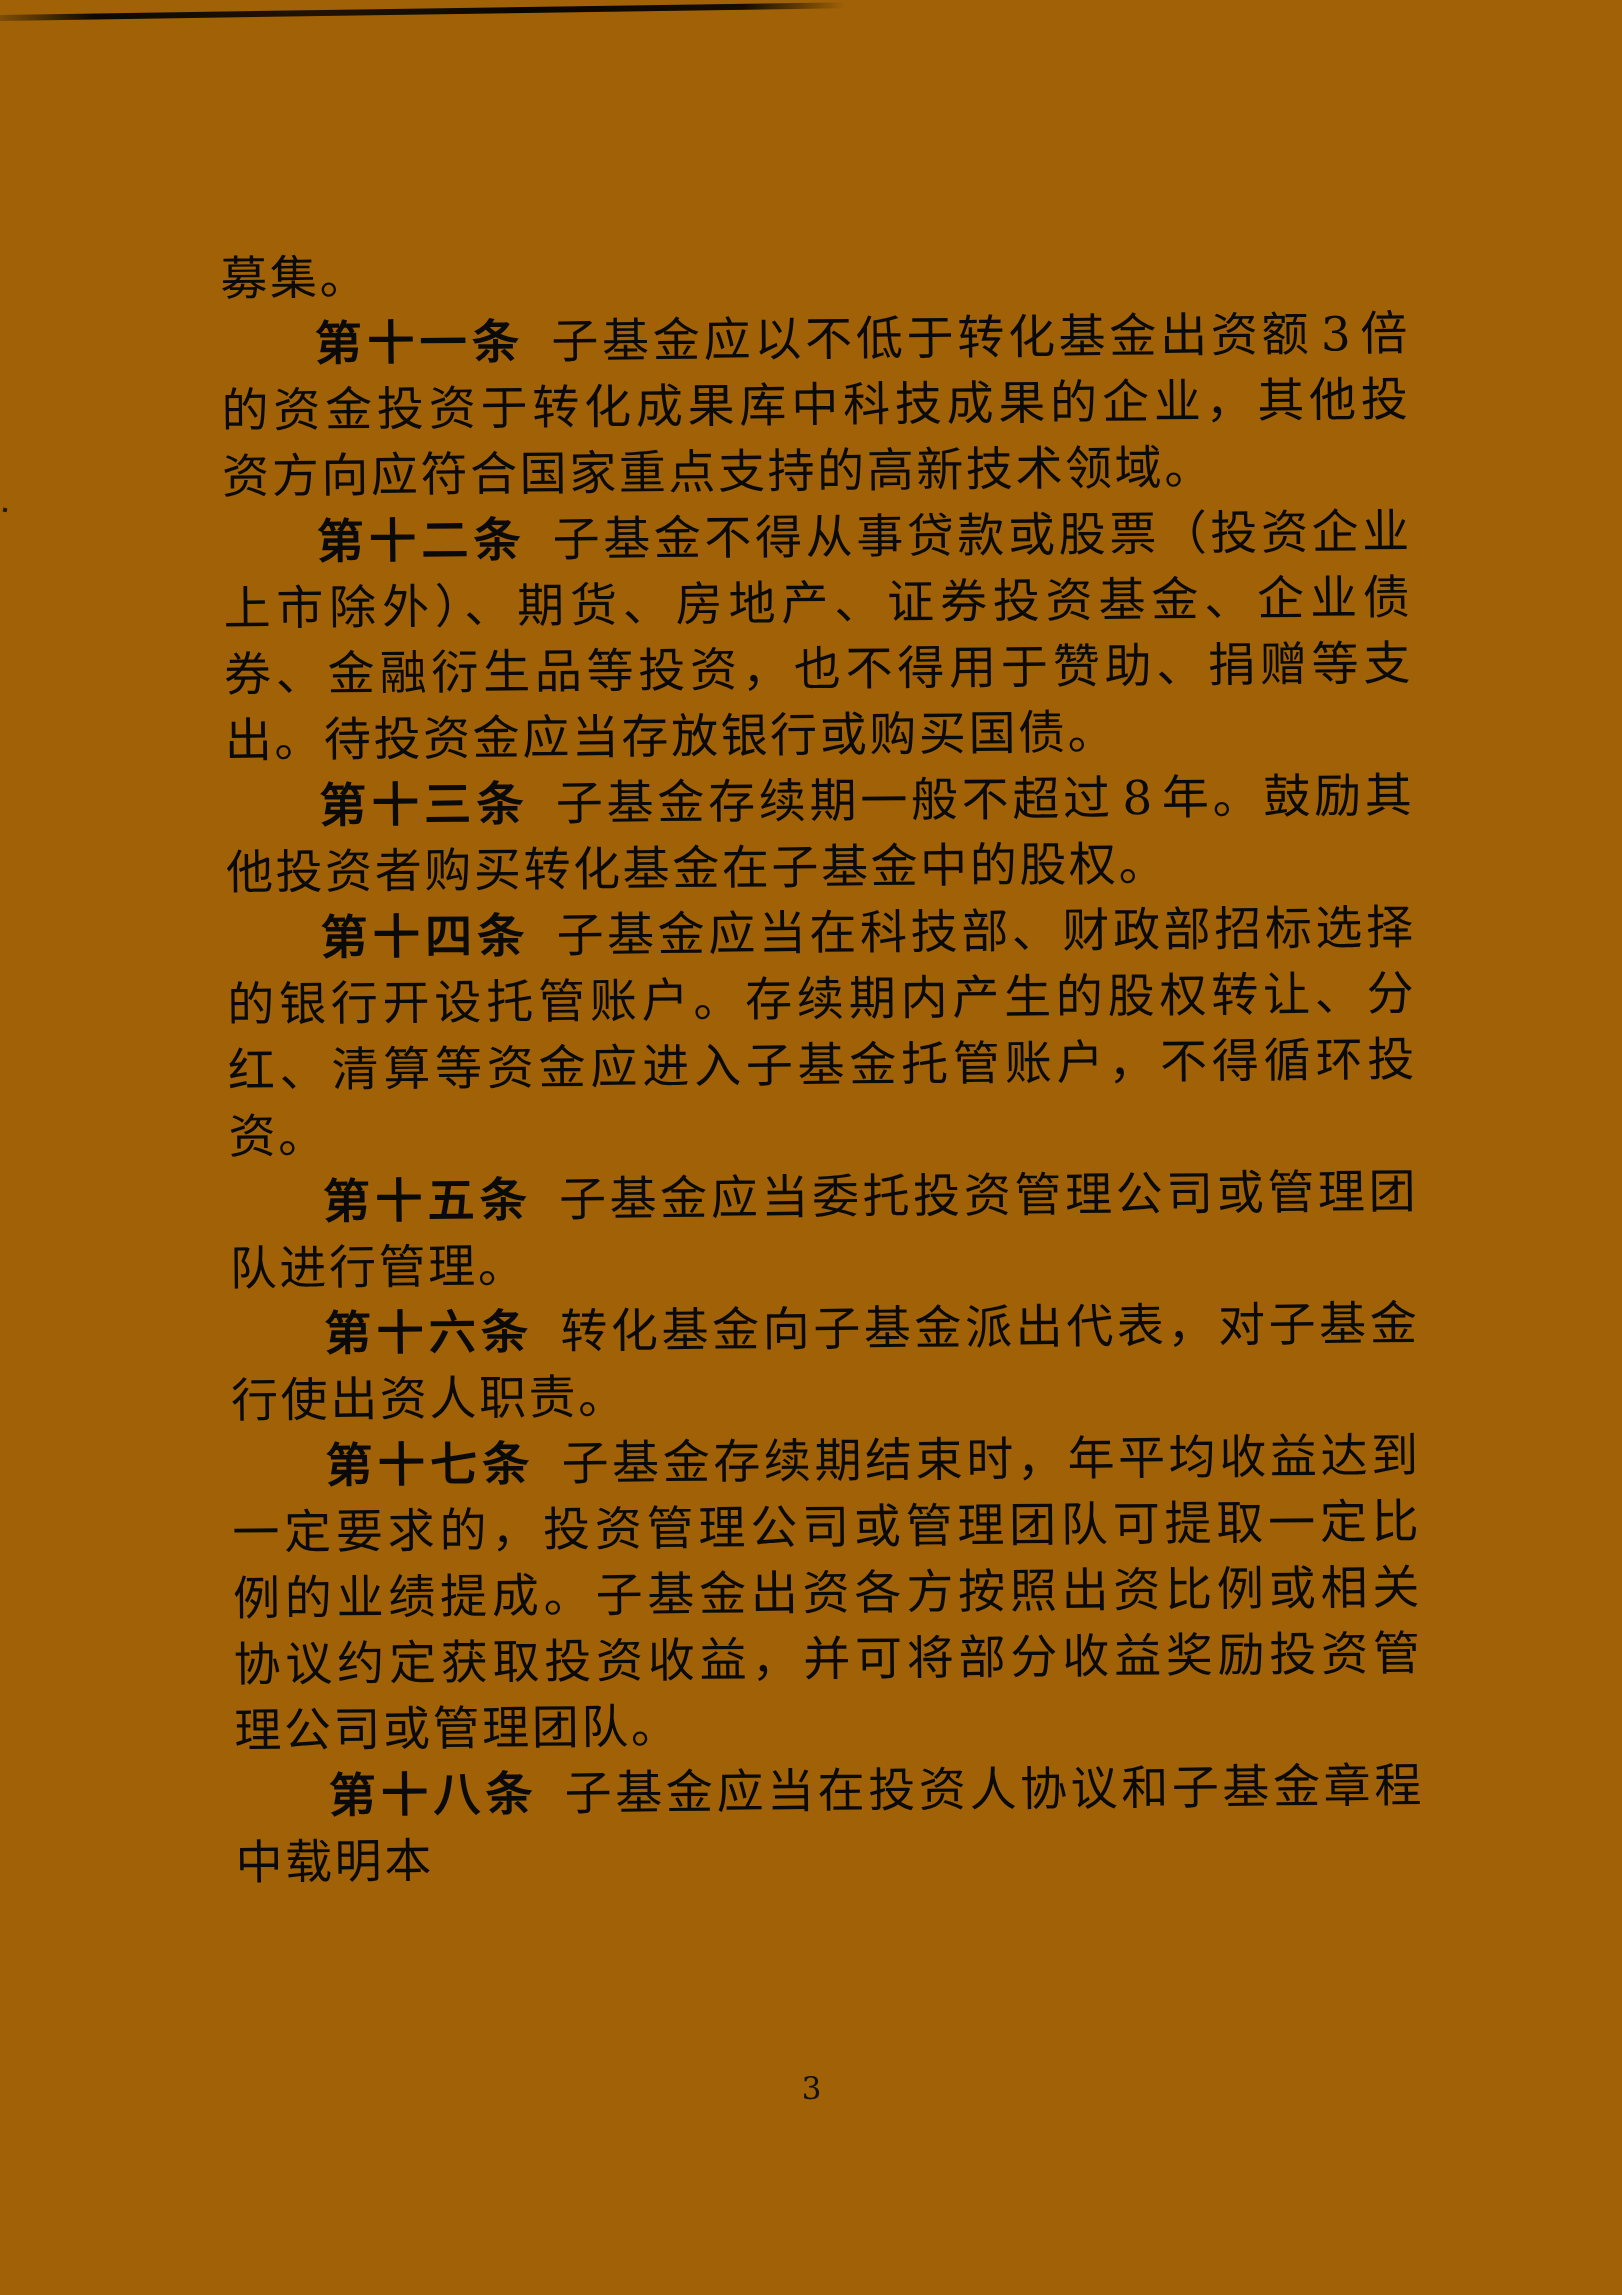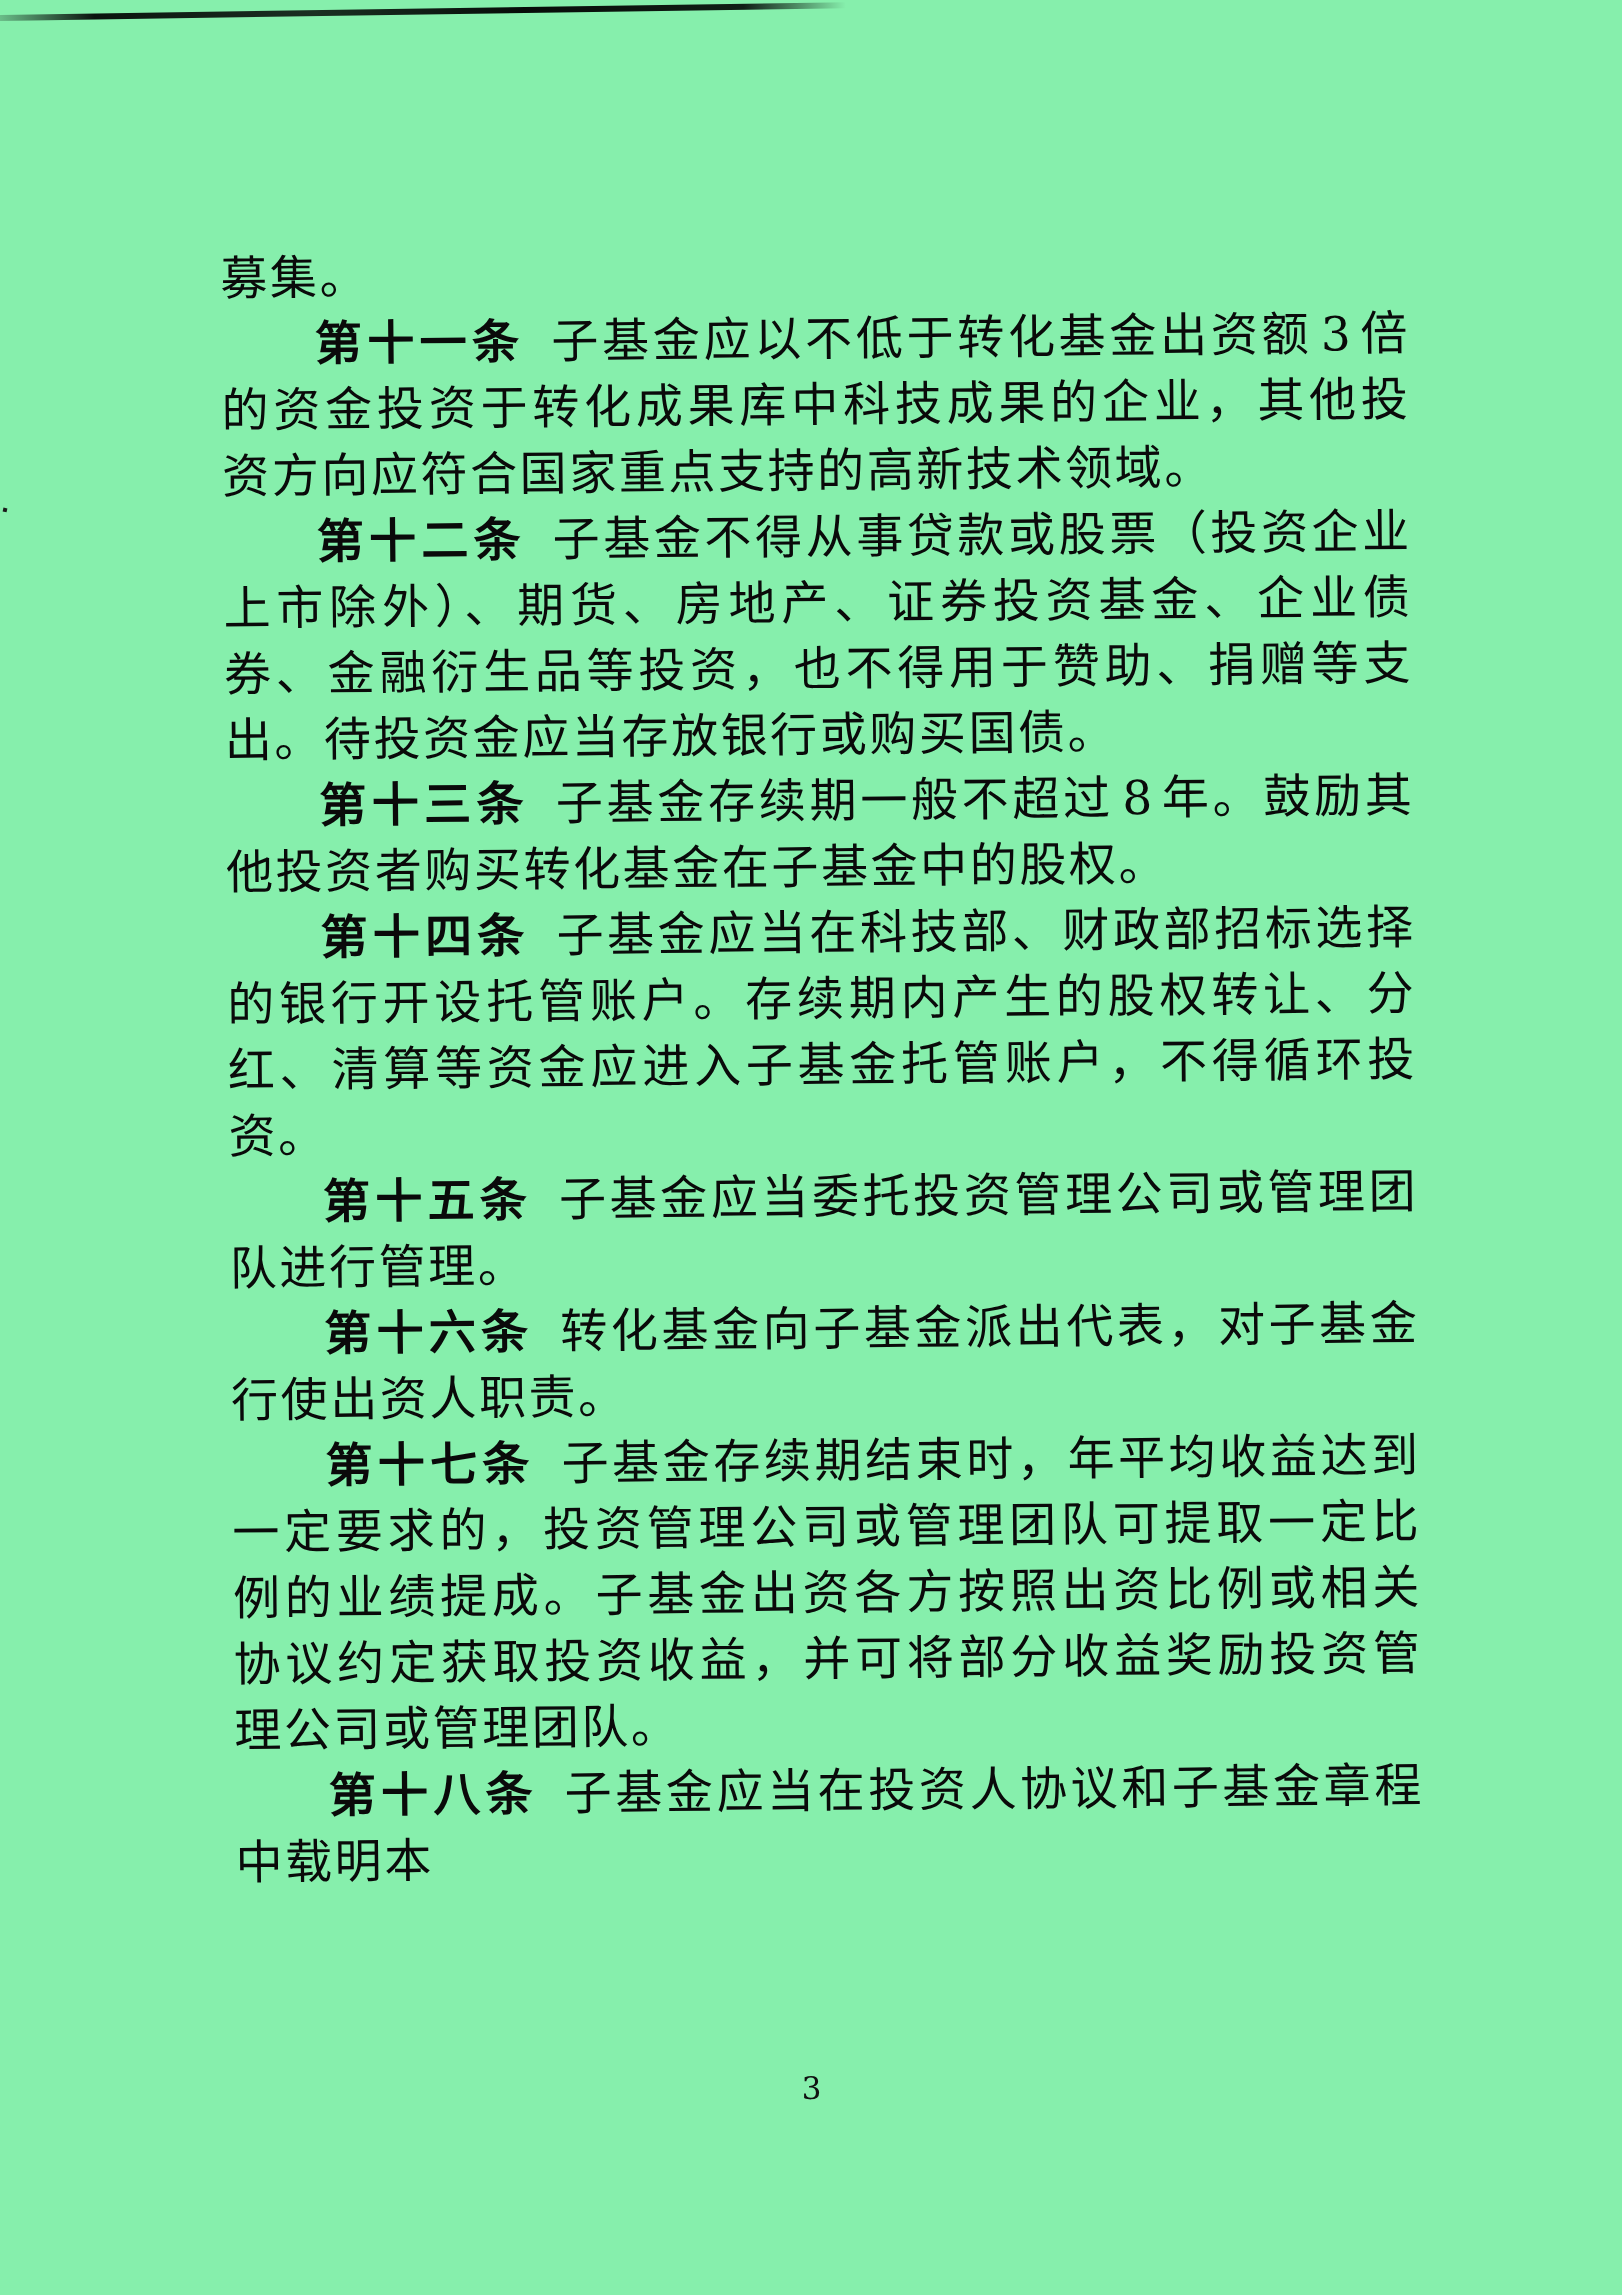--- a/index.html
+++ b/index.html
@@ -6,21 +6,21 @@
   html, body {
     margin: 0;
     padding: 0;
     background: #ffffff;
   }
 
   .page {
     position: relative;
     width: 1623px;
     height: 2295px;
-    background: #86efac;
+    background: #a16207;
     overflow: hidden;
     font-family: "DejaVu Serif", "Liberation Serif", serif;
     color: #000000;
   }
 
   
   .scan-streak {
     position: absolute;
     left: -8.2px;
     top: 15px;

